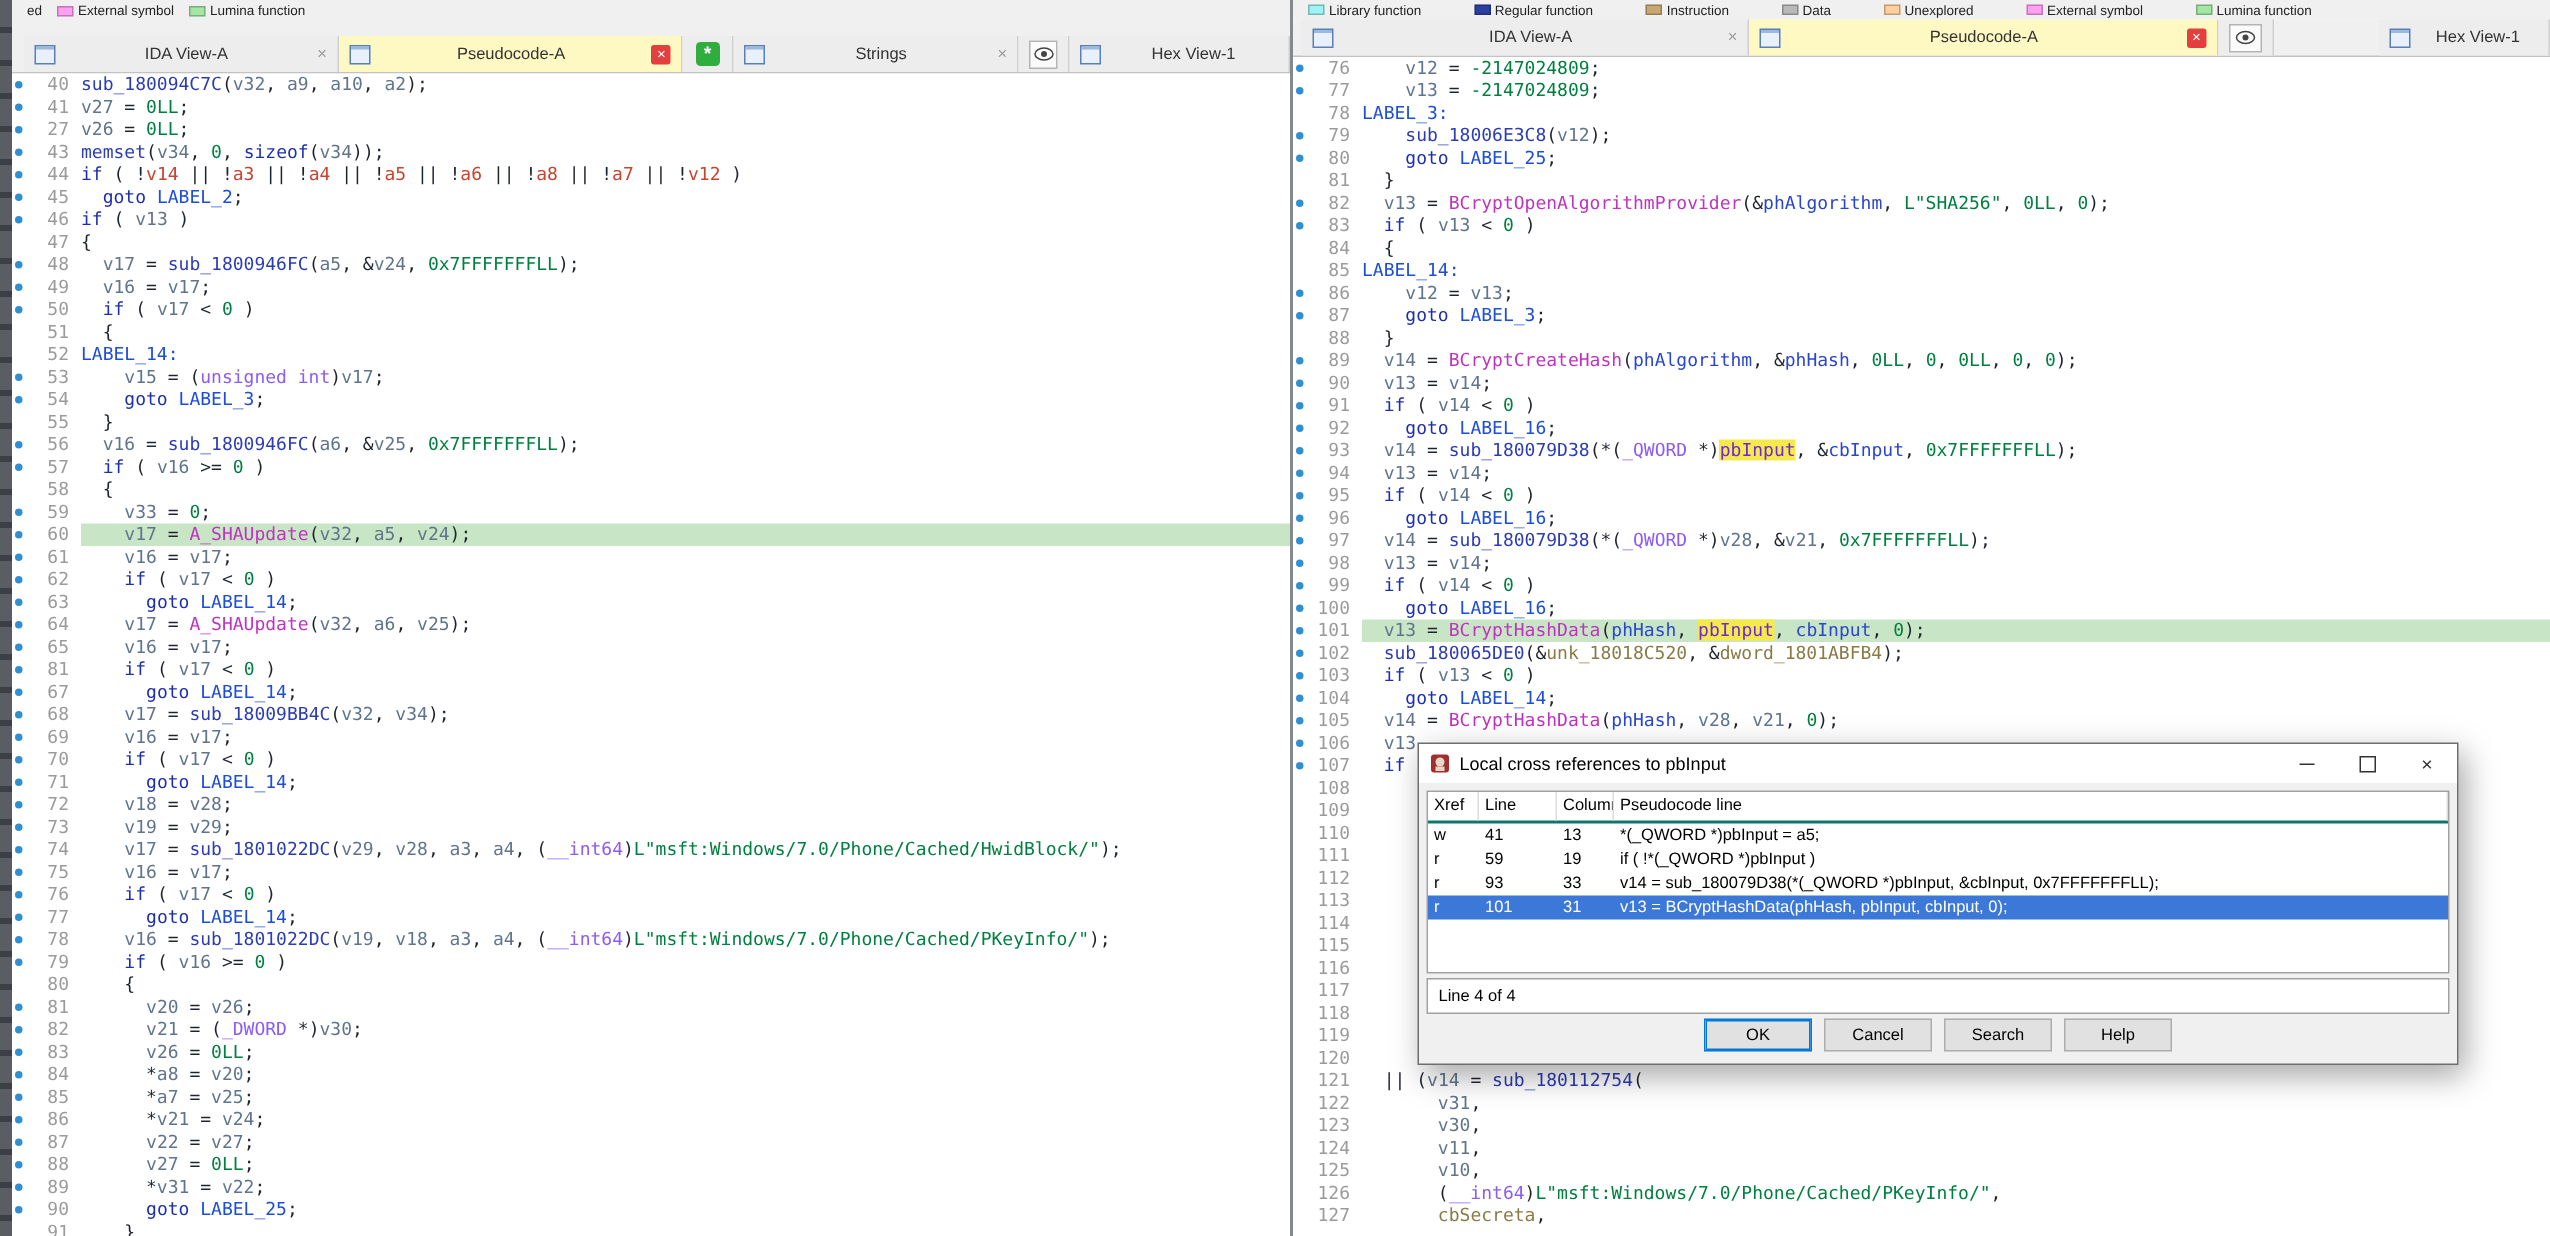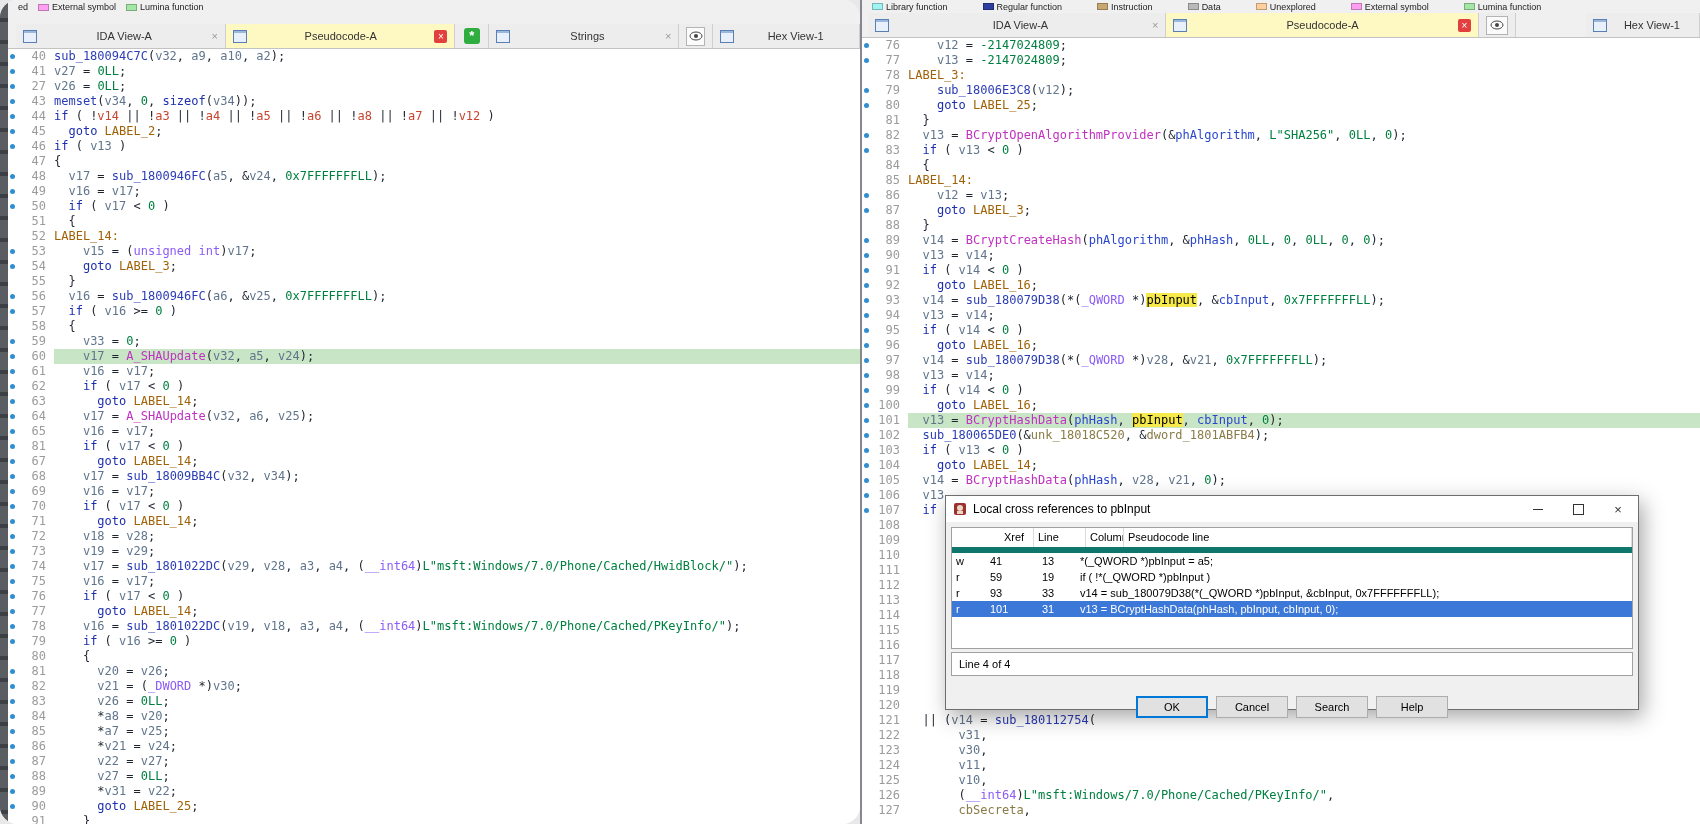--- a/index.html
+++ b/index.html
@@ -1,19 +1,19 @@
 <!DOCTYPE html>
 <html style="--hl: #c8e6c6; --word-hl: #f6e94b; --sel: #3c78d8; --close-red: #e23f3f;"><head>
 <meta charset="utf-8">
 <style>
   html,body{margin:0;padding:0;}
   body{width:1700px;height:824px;position:relative;overflow:hidden;background:#e8e8e8;
        font-family:"Liberation Sans",sans-serif;}
   .win{position:absolute;top:0;height:824px;background:#fff;overflow:hidden;}
-  #win-left{left:0;width:860px;border-radius:18px;}
+  #win-left{left:0;width:860px;}
   #win-right{left:860px;width:840px;border-left:2px solid #85898e;box-sizing:border-box;}
   .edge-strip{position:absolute;left:0;top:0;width:8px;height:824px;z-index:5;
     background:#5a5e63;
     background-image:repeating-linear-gradient(180deg,#5a5e63 0 18px,#3c4045 18px 22px);}
   .inner{margin-left:8px;height:100%;}
   #win-right .inner{margin-left:0;}
   
   .legend{background:#f0f0f0;display:flex;align-items:flex-start;gap:10px;
           font-size:9px;color:#222;padding:2px 0 0 10px;box-sizing:border-box;overflow:hidden;}
   #legend-left{height:24px;}
@@ -45,45 +45,45 @@
   #win-right .code{left:0;top:38px;}
   .cline{display:flex;height:15px;line-height:15px;white-space:pre;}
   .dot{flex:0 0 10px;position:relative;}
   .dot.on::after{content:"";position:absolute;left:2px;top:5px;width:5px;height:5px;
                  border-radius:50%;background:#2f8fd0;}
   .lnum{flex:0 0 28px;text-align:right;color:#9b9b9b;padding-right:8px;}
   .ltext{flex:1;color:#1e242e;}
   .cline.hl .ltext{background:var(--hl,#c8e6c6);}
   .t-pl{color:#1e242e}.t-kw{color:#1d2fae}.t-var{color:#60758c}.t-num{color:#008040}
   .t-str{color:#008040}.t-fn{color:#2b3cb5}.t-imp{color:#c032c0}.t-nam{color:#2946cf}
-  .t-red{color:#c8442f}.t-typ{color:#8b5cf6}.t-lbl{color:#a16207}.t-glb{color:#8a7b46}
-  .t-hly{color:#000000;background:var(--word-hl,#f6e94b);}
+  .t-red{color:#c8442f}.t-typ{color:#8b5cf6}.t-lbl{color:#1d4ed8}.t-glb{color:#8a7b46}
+  .t-hly{color:#6d28d9;background:var(--word-hl,#f6e94b);}
   
   #dialog{position:absolute;left:945px;top:495px;width:694px;height:215px;background:#f0f0f0;
           border:1px solid #6e6e6e;box-shadow:4px 7px 20px rgba(0,0,0,.35);z-index:10;
           font-size:11px;color:#000;box-sizing:border-box;}
   .dlg-title{height:26px;background:#fff;display:flex;align-items:center;padding-left:7px;gap:6px;
              font-size:12px;}
   .dlg-icon{width:14px;height:14px;flex:0 0 auto;}
   .dlg-controls{margin-left:auto;display:flex;height:26px;}
   .dlg-ctl{width:40px;display:flex;align-items:center;justify-content:center;color:#333;}
   .glyph-min{width:10px;border-top:1px solid #333;display:inline-block;}
   .glyph-max{width:9px;height:9px;border:1px solid #333;display:inline-block;}
   .glyph-close{font-size:13px;line-height:13px;}
   .dlg-table{position:absolute;left:5px;right:5px;top:31px;height:120px;background:#fff;
              border:1px solid #a0a0a0;overflow:hidden;}
   .dlg-hdr{display:grid;grid-template-columns:34px 52px 38px 1fr;height:19px;line-height:19px;
-           border-bottom:6px solid #0f766e;padding-left:48px;}
+           border-bottom:2px solid #0f766e;}
   .hcell{padding-left:4px;border-right:1px solid #dcdcdc;overflow:hidden;white-space:nowrap;}
   .dlg-row{display:grid;grid-template-columns:34px 52px 38px 1fr;height:16px;line-height:16px;}
   .dlg-row .cell{padding-left:4px;overflow:hidden;white-space:nowrap;}
   .dlg-row.sel{background:var(--sel,#3c78d8);color:#fff;}
   .dlg-status{position:absolute;left:5px;right:5px;top:156px;height:24px;background:#fff;
               border:1px solid #a0a0a0;line-height:22px;padding-left:7px;box-sizing:border-box;}
-  .dlg-buttons{position:absolute;left:0;right:0;top:200px;display:flex;justify-content:center;gap:8px;}
+  .dlg-buttons{position:absolute;left:0;right:0;top:183px;display:flex;justify-content:center;gap:8px;}
   .dlg-btn{width:72px;height:22px;background:#e1e1e1;border:1px solid #adadad;
            display:flex;align-items:center;justify-content:center;box-sizing:border-box;}
   .dlg-btn.primary{border:1px solid #0078d7;box-shadow:inset 0 0 0 1px #0078d7;}
 </style>
 </head>
 <body>
 
 <div id="win-left" class="win">
   <div class="edge-strip"></div>
   <div class="inner">

